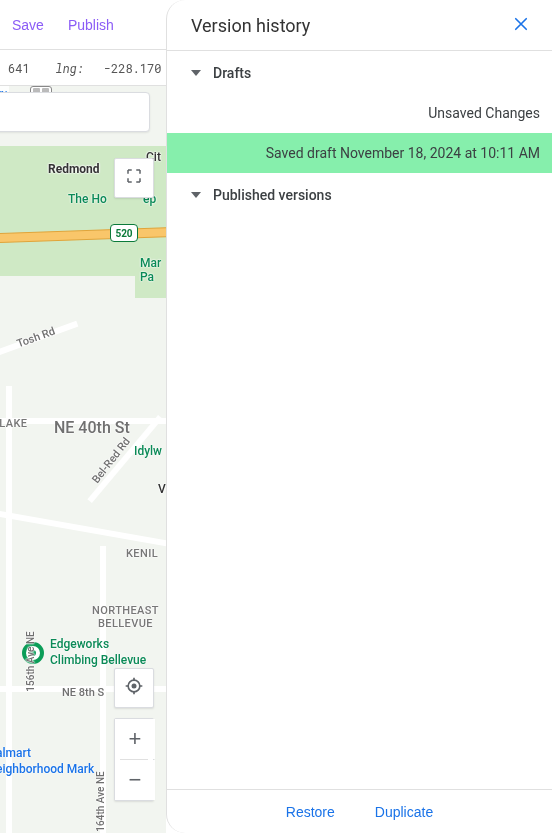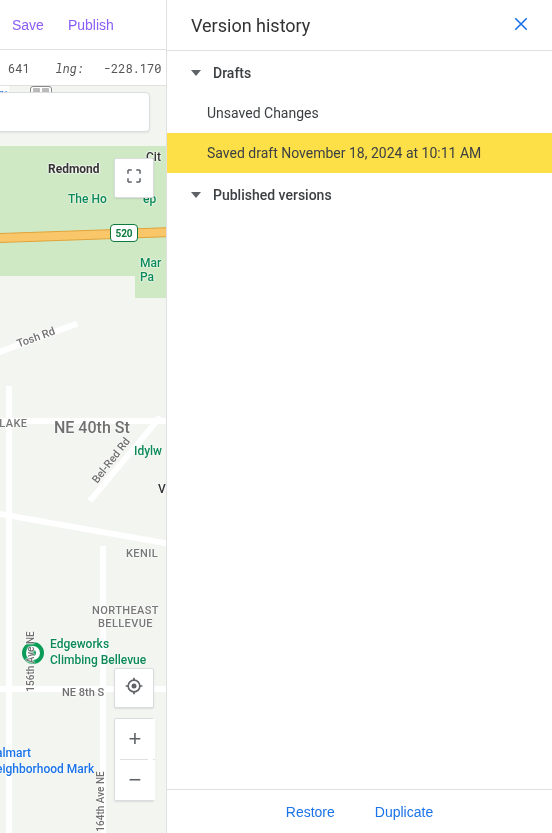--- a/index.html
+++ b/index.html
@@ -110,21 +110,21 @@
 .map .ary { position:absolute; top:0px; left:-10px; font-size:11px; color:#1a73e8; background:rgba(255,255,255,0.85); padding:1px 2px; }
 .map .street-icon { position:absolute; top:0px; left:30px; width:22px; height:14px; border:1px solid #888; border-radius:3px; background:#fff; }
 .map .street-icon::before { content:''; position:absolute; top:1px; left:2px; width:7px; height:10px; background:#bbb; border-radius:1px; }
 .map .street-icon::after { content:''; position:absolute; top:1px; right:2px; width:7px; height:10px; background:#bbb; border-radius:1px; }
 
 
 .panel {
   position:absolute; top:0; left:166px; right:0; bottom:0;
   border-left:1px solid #e0e0e0;
   background:#fff; z-index:10;
-  display:flex; flex-direction:column;
+  display:flex; flex-direction:column;border-radius:19px;
 }
 .panel-header {
   height:51px; border-bottom:1px solid #e0e0e0;
   display:flex; align-items:center;
   padding:0 12px 0 24px;
 }
 .panel-title { font-size:18px; font-weight:400; color:#333; flex:1; }
 .close-btn { background:none; border:none; cursor:pointer; padding:10px; }
 .close-btn svg { width:18px; height:18px; }
 
@@ -143,23 +143,24 @@
   border-top:6px solid #5f6368;
 }
 .group-header .group-title {
   font-size:14px; font-weight:500; color:#3c4043;
 }
 
 .version-item {
   padding:12px 12px 12px 40px;
   font-size:14px; color:#3c4043;
   cursor:pointer;
+  text-align:right;
 }
 .version-item.selected {
-  background:#fde047;
+  background:#86efac;
 }
 
 .panel-footer {
   height:44px; border-top:1px solid #e0e0e0;
   display:flex; align-items:center;
   padding:0 16px;
   gap:40px;
   justify-content:center;
 }
 .panel-footer button {

